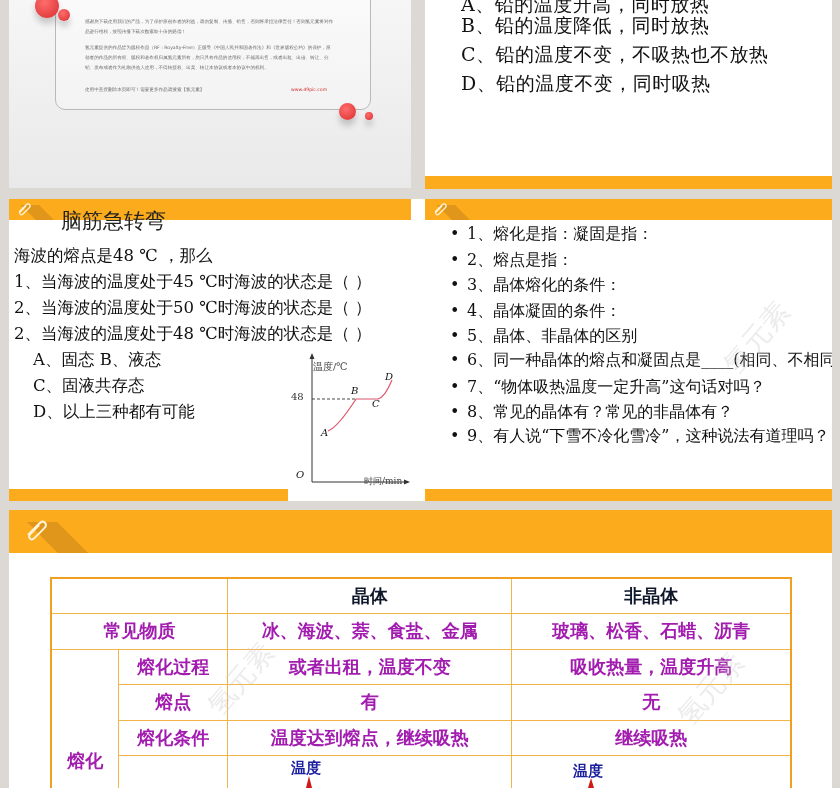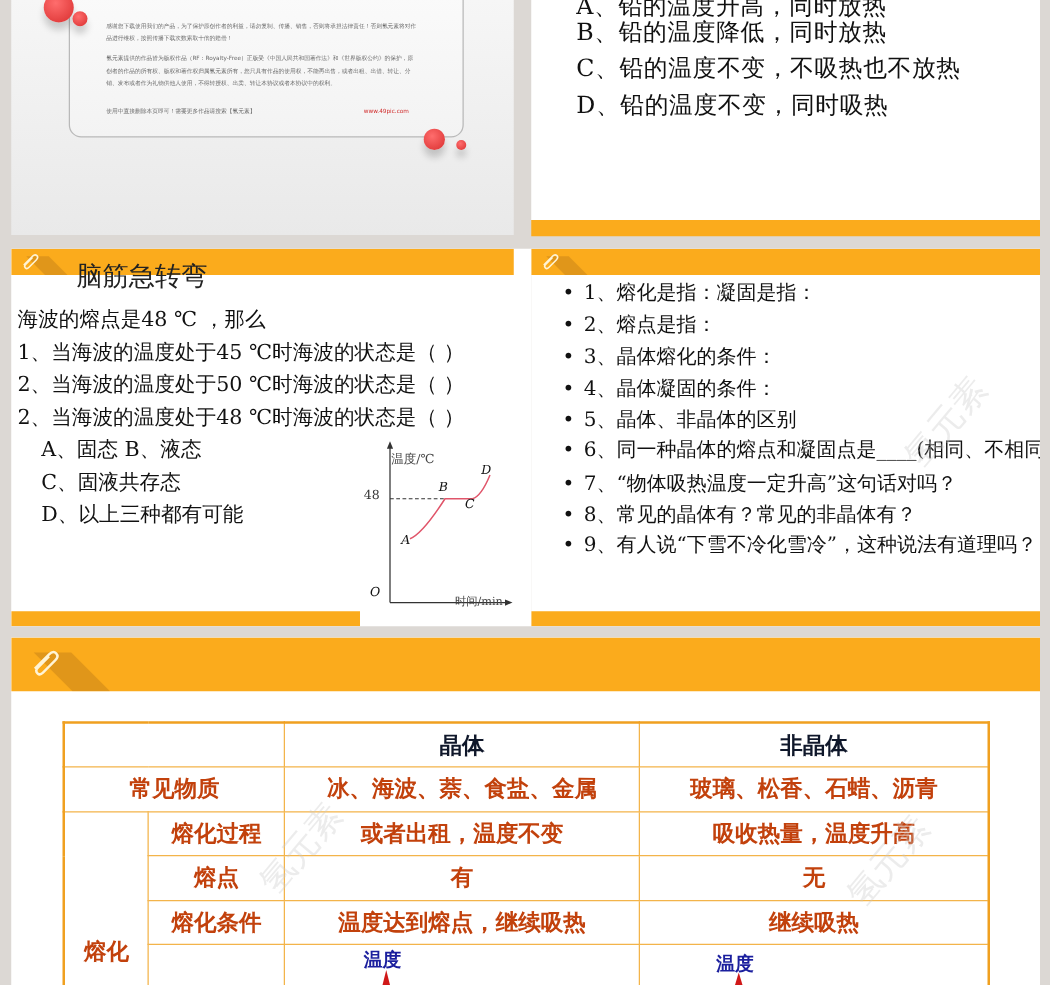--- a/index.html
+++ b/index.html
@@ -33,21 +33,21 @@
   
   #s4 { left: 425px; top: 199px; width: 407px; height: 302px; }
   #s4 ul { position: absolute; left: 24px; top: 22px; width: 400px; list-style: none; }
   #s4 li { position: relative; padding-left: 18px; font-size: 16px; line-height: 25.5px; }
   #s4 li::before { content: "•"; position: absolute; left: 1px; top: 0; }
   #s4 li.two { line-height: 21px; margin-bottom: 4px; }
 
   
   #s5 { left: 9px; top: 510px; width: 823px; height: 278px; }
   #s5 table { position: absolute; left: 41px; top: 67px; width: 742px; border-collapse: collapse; border: 2px solid #f0a020; }
-  #s5 td { border: 1px solid #f3b44a; text-align: center; color: #c2410c; font-size: 18px; font-weight: bold; height: 35.5px; font-family: "DejaVu Serif", serif; }
+  #s5 td { border: 1px solid #f3b44a; text-align: center; color: #a21caf; font-size: 18px; font-weight: bold; height: 35.5px; font-family: "DejaVu Serif", serif; }
   #s5 td.head { color: #0f172a; }
   #s5 .mini-axis { position: absolute; font-size: 15px; color: #1b1f9e; font-weight: bold; }
   .wm { position: absolute; color: rgba(200,200,200,0.35); font-size: 28px; transform: rotate(-50deg); font-family: "DejaVu Sans", sans-serif; pointer-events: none; }
 </style>
 </head>
 <body>
 
 <div class="slide" id="s1">
   <div class="card">
     <p style="top:36px;">感谢您下载使用我们的产品，为了保护原创作者的利益，请勿复制、传播、销售，否则将承担法律责任！否则氢元素将对作品进行维权，按照传播下载次数索取十倍的赔偿！</p>

